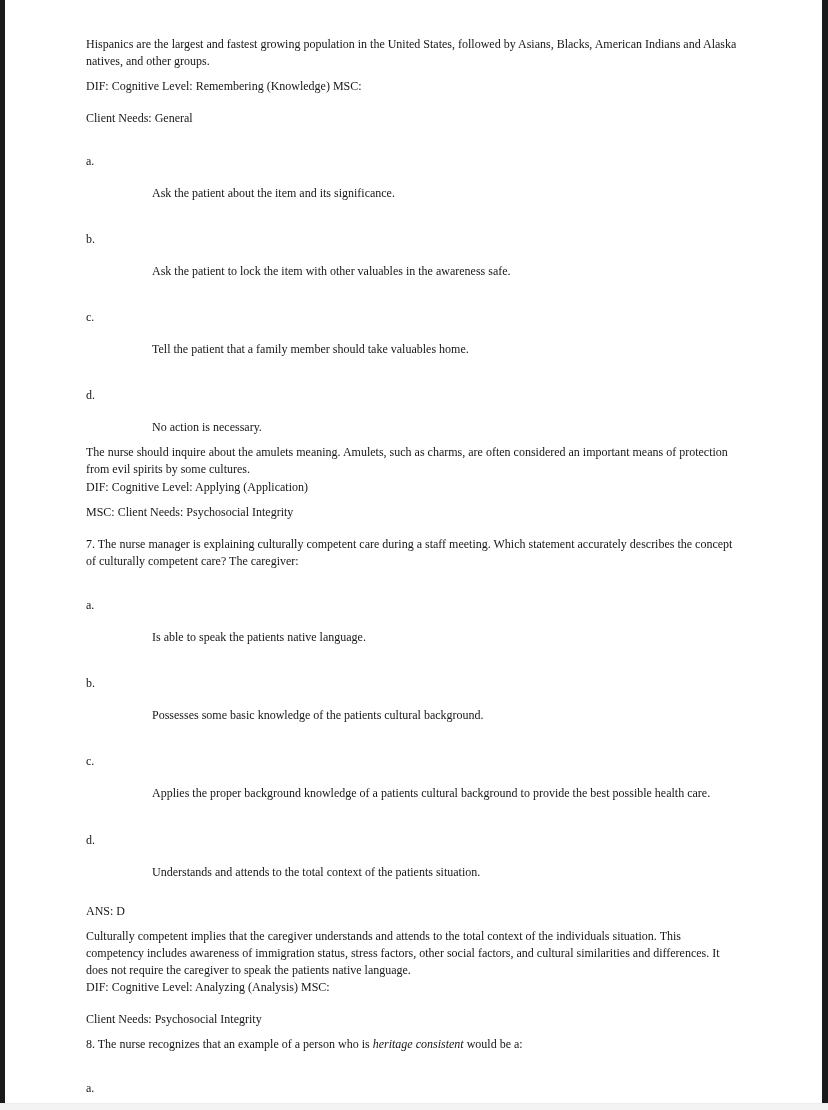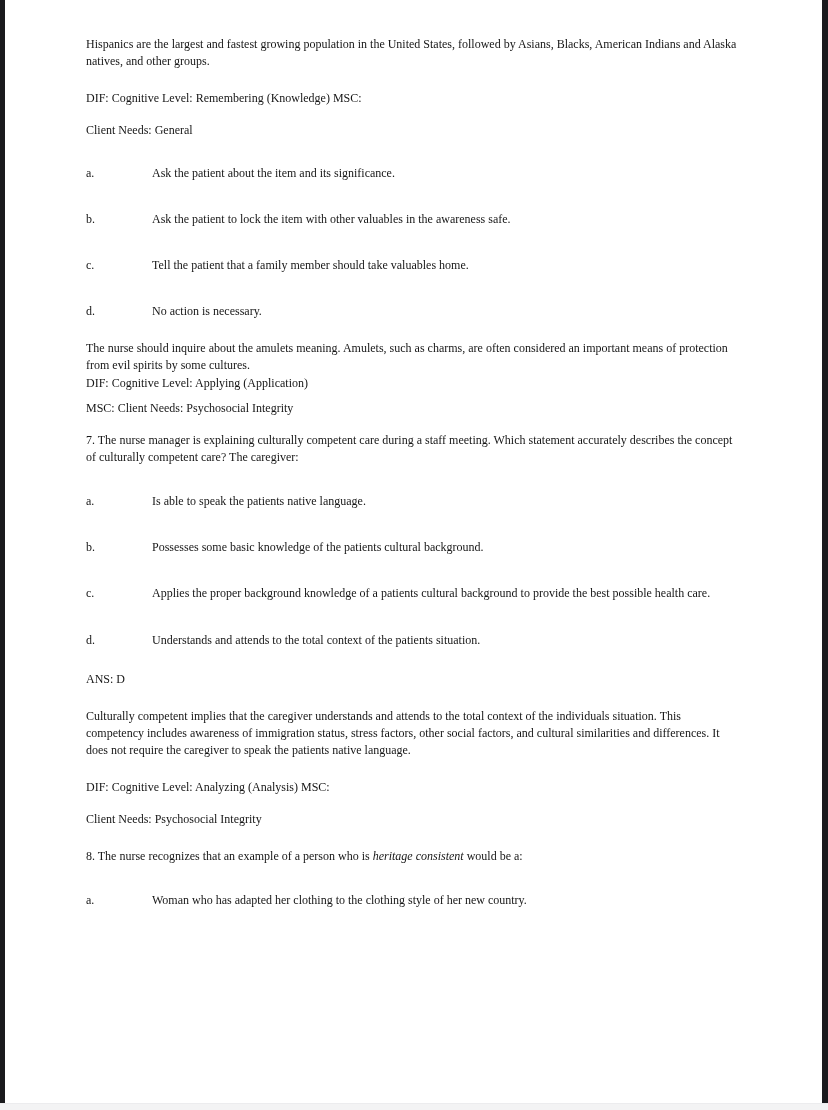--- a/index.html
+++ b/index.html
@@ -37,27 +37,27 @@
     left: 86px;
     top: 36px;
     width: 660px;
     font-size: 12px;
     line-height: 17px;
     z-index: 1;
   }
   .block { max-width: 655px; }
   .opt { display: flex; }
   .opt-letter { width: 66px; flex: 0 0 66px; }
-  .opt-text { max-width: 560px; }
+  .opt-text { max-width: 560px; margin-top: 32px; }
   em { font-style: italic; }
   .mt0  { margin-top: 0; }
   .mt1  { margin-top: 1px; }
-  .mt14 { margin-top: 20px; }
+  .mt14 { margin-top: 8px; }
   .mt15 { margin-top: 15px; }
-  .mt16 { margin-top: 20px; }
+  .mt16 { margin-top: 0; }
   .mt18 { margin-top: 8px; }
   .mt26 { margin-top: 26px; }
   .mt27 { margin-top: 27px; }
   .mt28 { margin-top: 22px; }
   .mt29 { margin-top: 29px; }
   .mt30 { margin-top: 30px; }
 </style>
 </head>
 <body>
 

